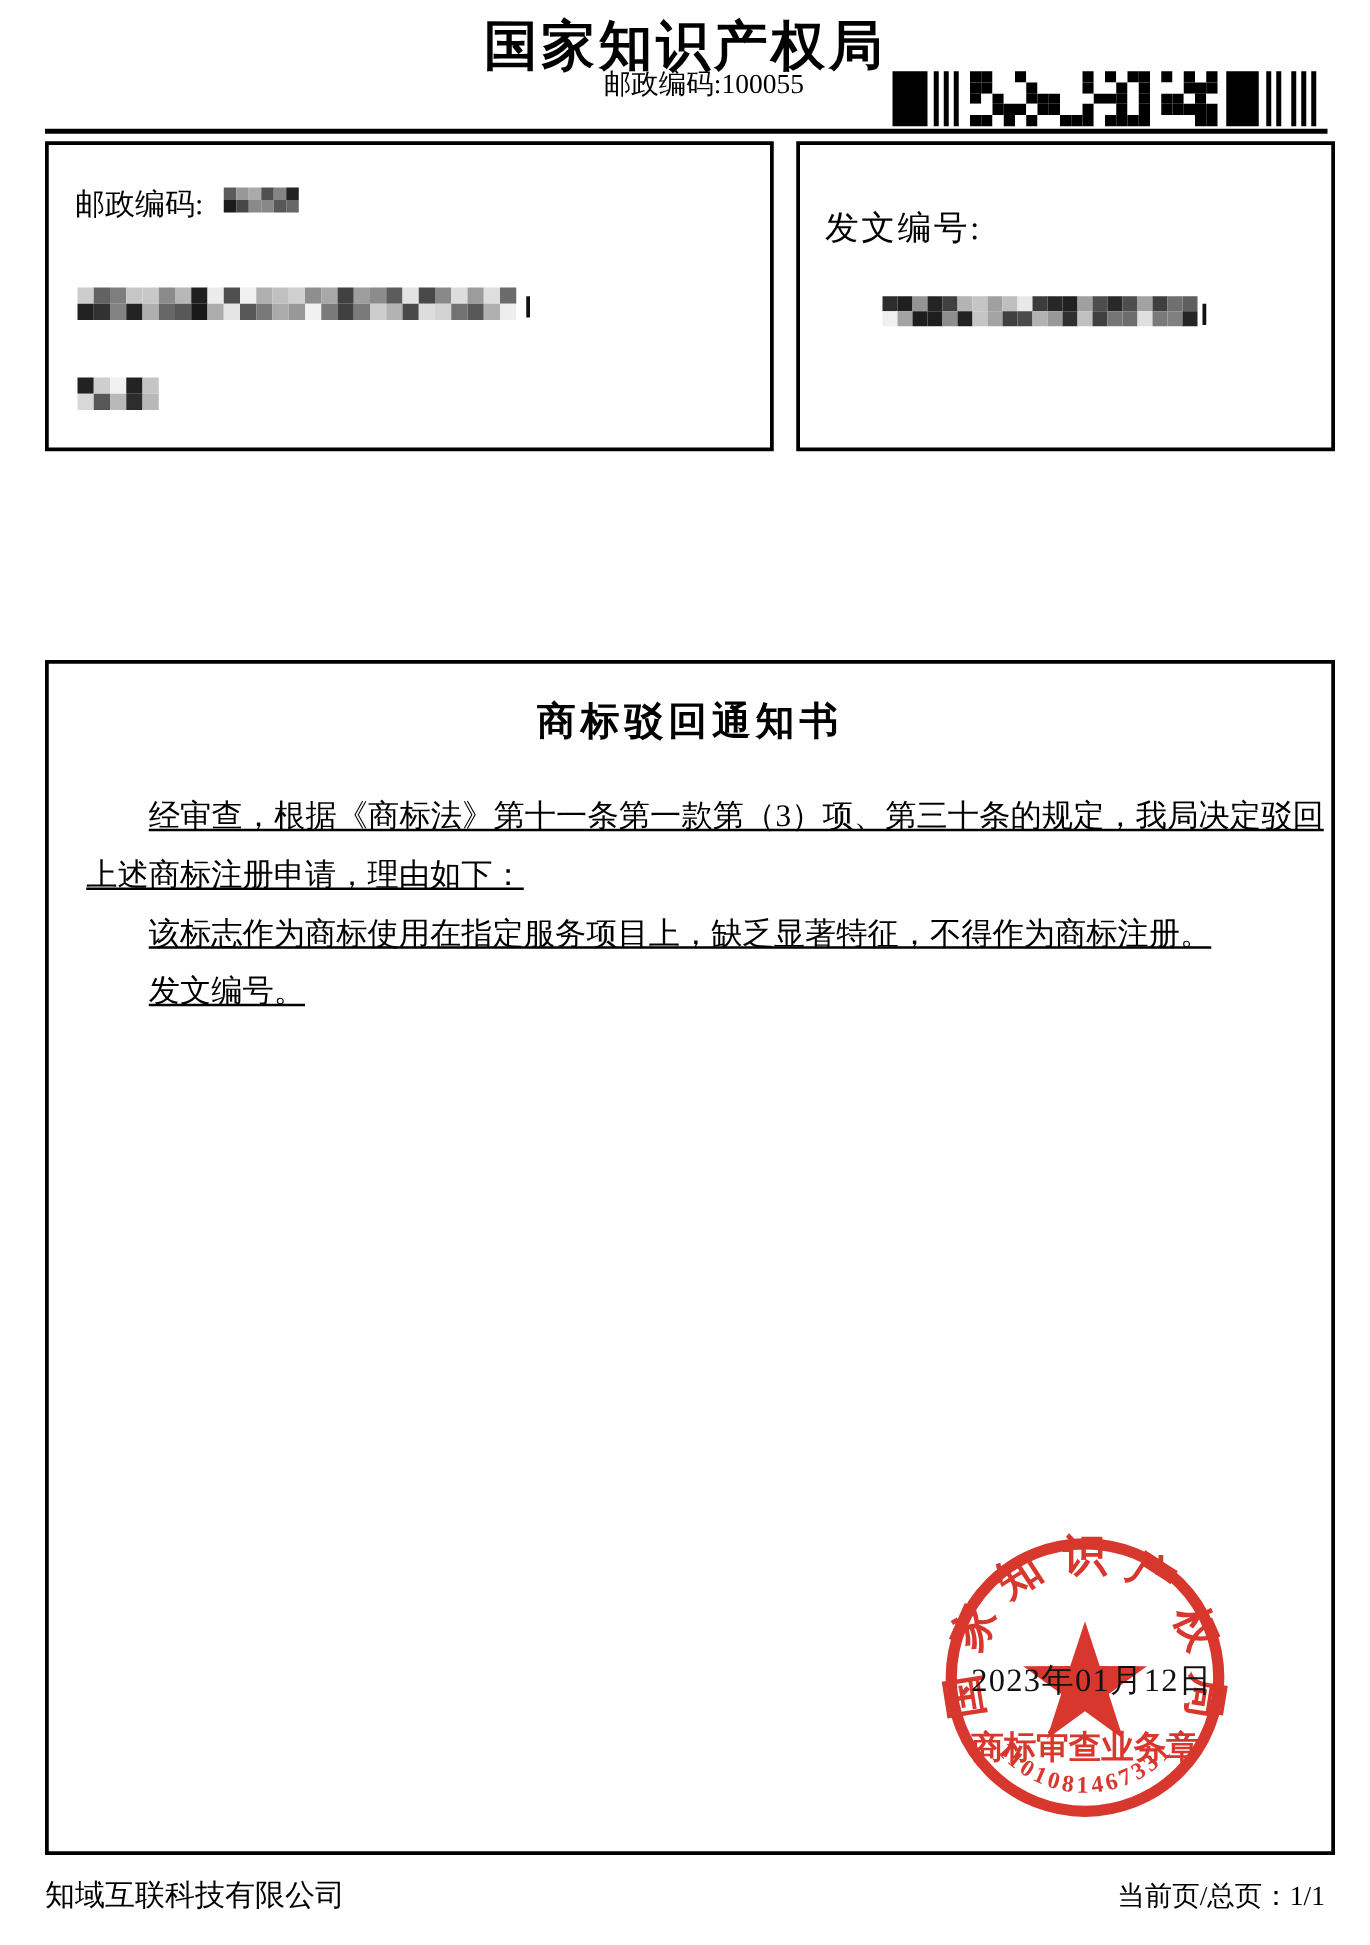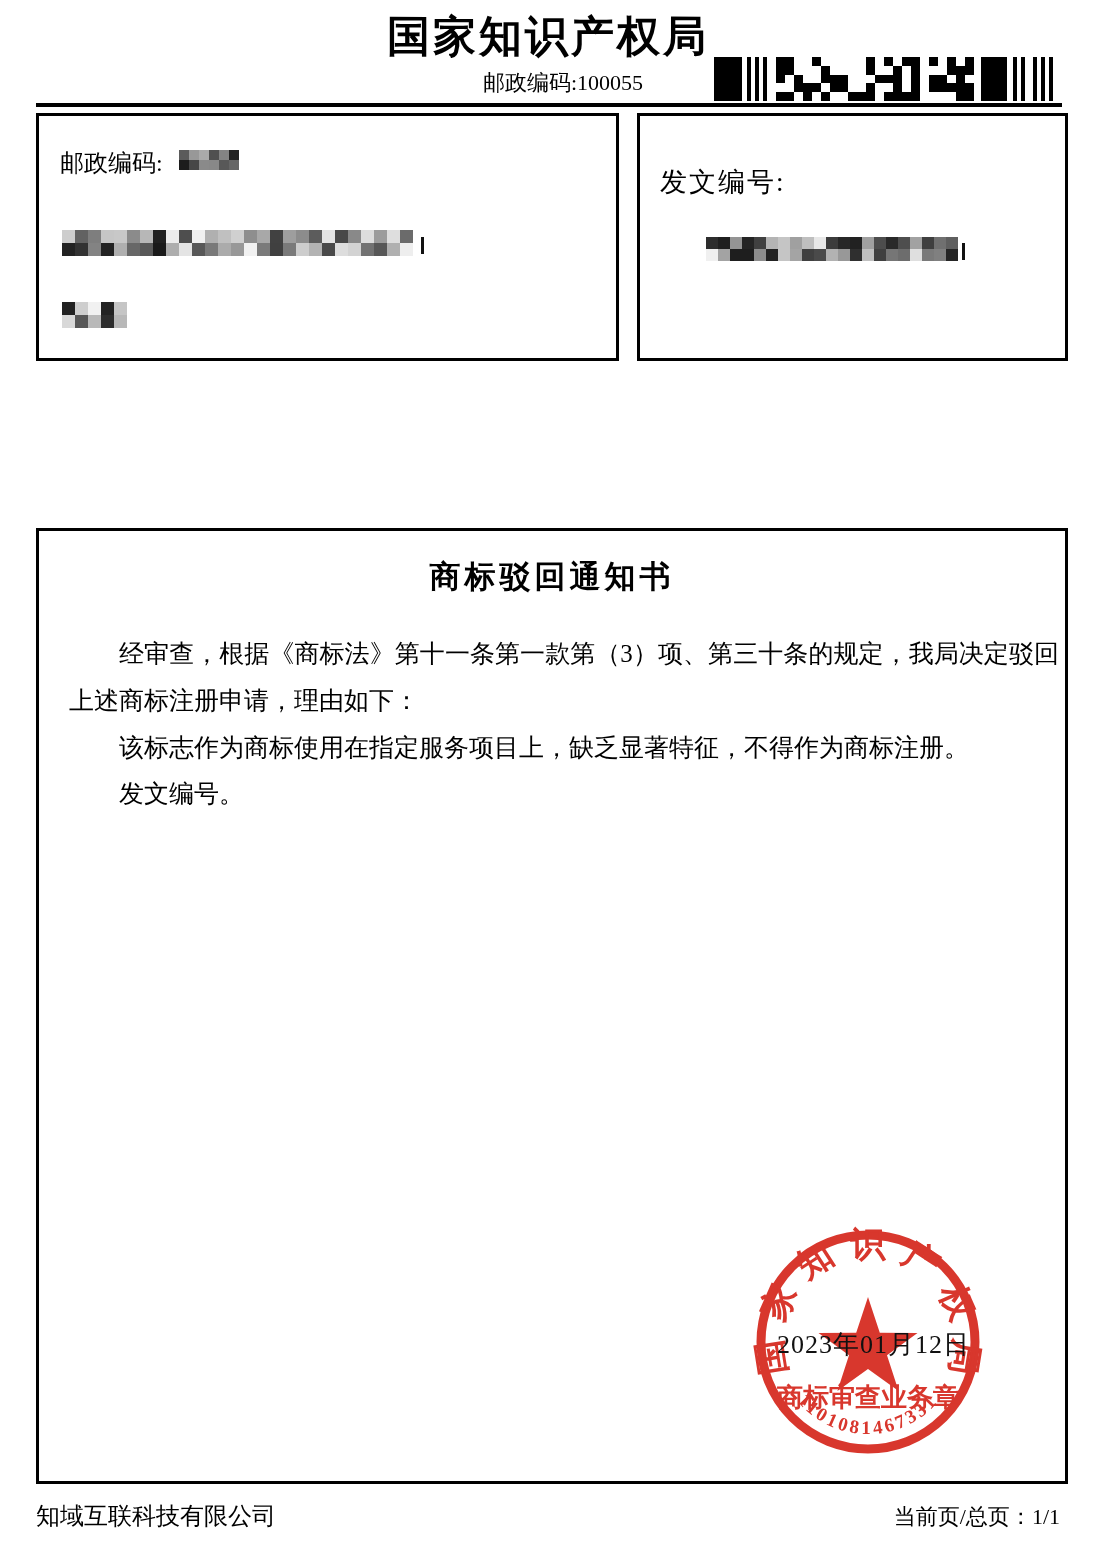--- a/index.html
+++ b/index.html
@@ -3,21 +3,21 @@
 <meta charset="utf-8">
 <style>
   html,body{margin:0;padding:0;background:#fff;}
   .page{position:relative;width:1096px;height:1556px;background:#fff;overflow:hidden;
         font-family:"Liberation Serif","DejaVu Serif",serif;color:#000;}
   .abs{position:absolute;}
 
   
   .agency{top:8px;left:0;width:100%;text-align:center;font-size:43px;font-weight:600;letter-spacing:3px;}
   .hdr-address{top:68px;left:36px;font-size:22px;}
-  .hdr-postcode{top:68px;left:483px;font-size:22px;}
+  .hdr-postcode{top:52px;left:483px;font-size:22px;}
   .barcode{top:57px;left:714px;width:344px;height:44px;display:flex;align-items:stretch;}
   .barcode i{flex:none;}
   .hdr-rule{top:103px;left:36px;width:1026px;height:4px;background:#000;}
 
   
   .box{border:3px solid #000;background:#fff;}
   .recipient-box{top:113px;left:36px;width:577px;height:242px;}
   .docnum-box{top:113px;left:637px;width:425px;height:242px;}
   .appdate-box{top:378px;left:36px;width:1026px;height:63px;}
   .applicant-box{top:444px;left:36px;width:1026px;height:64px;}
@@ -39,21 +39,21 @@
   .appdate-row{position:absolute;top:20px;left:0;width:100%;font-size:24px;}
   .appdate-row span{position:absolute;white-space:nowrap;}
   .ad-l1{left:22px;}   .ad-v1{left:117px;}
   .ad-l2{left:446px;}  .ad-v2{left:551px;}
   .applicant-lbl{top:17px;left:26px;font-size:24px;}
 
   
   .notice-title{margin-top:25px;text-align:center;font-size:31px;font-weight:700;letter-spacing:4px;}
   .notice-body{margin-top:33px;padding-left:30px;width:990px;font-size:25px;line-height:46.8px;
                text-align:justify;text-justify:inter-ideograph;}
-  .notice-body p{margin:0;text-indent:2em;}
+  .notice-body p{margin:0;text-indent:2em;text-decoration:underline;}
 
   
   .stamp-svg{top:1212px;left:748px;width:240px;height:262px;opacity:.93;}
   .stamp-date{top:1327px;left:777px;font-size:26px;color:#111;letter-spacing:1px;white-space:nowrap;z-index:5;}
 
   
   .footer-company{top:1500px;left:36px;font-size:24px;}
   .footer-page{top:1502px;right:36px;font-size:22px;white-space:nowrap;}
 </style>
 </head>

